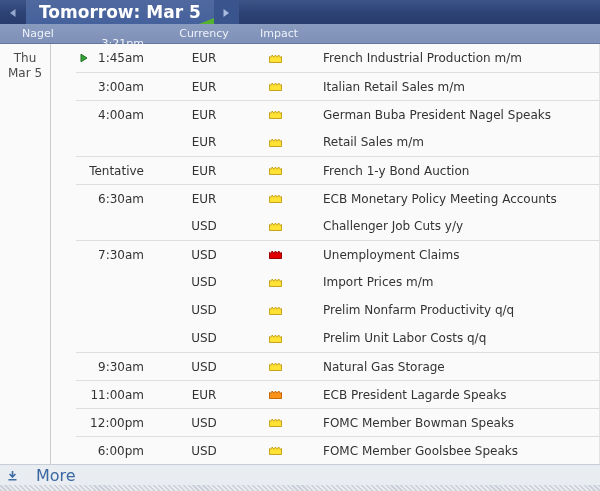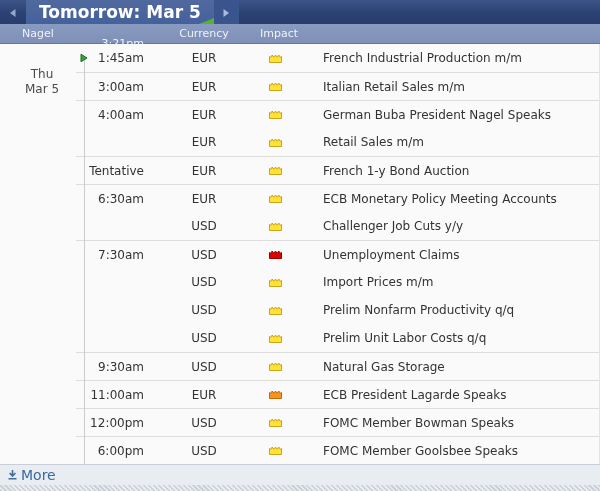--- a/index.html
+++ b/index.html
@@ -43,24 +43,24 @@
   .ch-currency { width:112px; text-align:center; }
   .ch-impact   { width:30px; text-align:center; white-space:nowrap; }
   .ch-event    { flex:1; }
 
   
   .rows {
     position:relative; height:420px; background:#FAFAFA;
     border-right:1px solid #E3E3E3; box-sizing:border-box;
   }
   .date-col {
-    position:absolute; left:0; top:0; bottom:0; width:85px;
+    position:absolute; left:0; top:0; bottom:0; width:51px;
     border-right:1px solid #CBCBCB;
     text-align:center; padding-top:7px; box-sizing:border-box;
-    font-size:12px; color:#4A4A4A; line-height:15px;margin-top:16px;
+    font-size:12px; color:#4A4A4A; line-height:15px;
   }
   .event-list { margin-left:76px; }
   .event-row {
     height:28px; box-sizing:border-box;
     display:flex; align-items:center;
     font-size:12px; color:#333; cursor:pointer;
   }
   .event-row.group-start:not(:first-child) { border-top:1px solid #DDDDDD; }
   .cell.time {
     width:72px; box-sizing:border-box; text-align:right; padding-right:4px;
@@ -71,22 +71,22 @@
   .cell.impact { width:30px; display:flex; align-items:center; justify-content:center; }
   .cell.title { flex:1; padding-left:33px; white-space:nowrap; overflow:hidden; }
 
   
   .footer {
     height:21px; box-sizing:border-box;
     background:#E9ECF1; border-top:1px solid #C8CED8;
     display:flex; align-items:center; padding-left:7px;
   }
   .more-link {
-    display:inline-flex; align-items:flex-start; gap:3px;
-    color:#3A69A2; font-size:14px; cursor:pointer;
+    display:inline-flex; align-items:flex-start; gap:18px;
+    color:#3A69A2; font-size:16px; cursor:pointer;
   }
   .hatch {
     height:6px;
     background:repeating-linear-gradient(45deg,#CBD1DA 0px,#CBD1DA 1.5px,#E9EBEF 1.5px,#E9EBEF 3.5px);
   }
 </style>
 </head>
 <body>
 
 <div class="app">

